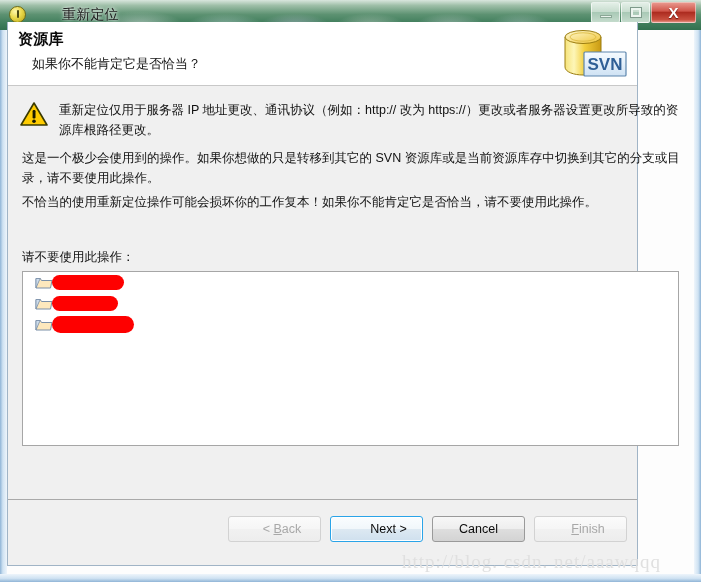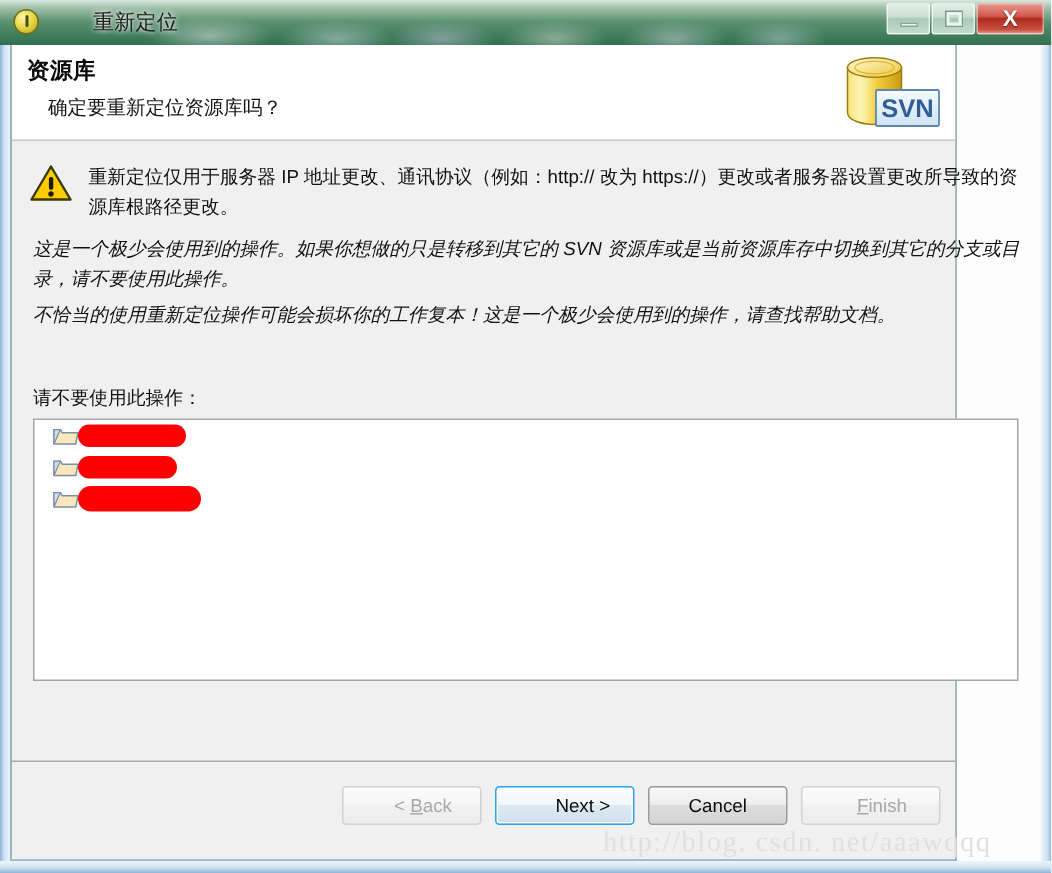--- a/index.html
+++ b/index.html
@@ -144,24 +144,24 @@
   .frame-left  { left: 0;  top: 30px; width: 7px;  height: 552px;
     background: linear-gradient(90deg,#8fb4d6 0%, #cfe2f2 40%, #eef5fb 100%); }
   .frame-right { right: 0; top: 30px; width: 7px;  height: 552px;
     background: linear-gradient(270deg,#8fb4d6 0%, #cfe2f2 40%, #eef5fb 100%); }
   .frame-bottom{ left: 0; bottom: 0;  width: 701px; height: 8px;
     background: linear-gradient(0deg,#8fb4d6 0%, #cfe2f2 45%, #eef5fb 100%); }
 
   
   .client {
     position: absolute;
-    left: 7px; top: 30px;
+    left: 7px; top: 22px;
     width: 631px;
     height: 544px;
-    background: #0f766e;
+    background: #0f172a;
     box-sizing: border-box;
     border: 1px solid #a0b4c6;
     border-top: none;
   }
 
   
   .page-header {
     position: relative;
     height: 64px;
     background: #ffffff;
@@ -219,21 +219,20 @@
     color: #111111;
   }
 
   .para {
     position: absolute;
     left: 14px;
     width: 661px;
     font-size: 12.5px;
     line-height: 20px;
     color: #111111;
-    font-style: italic;
   }
   .para-2 { top: 62px; }
   .para-3 { top: 106px; }
 
   .list-label {
     position: absolute;
     left: 14px; top: 163px;
     font-size: 12.5px;
     color: #111111;
   }
@@ -349,21 +348,21 @@
     </div>
 
     <div class="frame-left"></div>
     <div class="frame-right"></div>
     <div class="frame-bottom"></div>
 
     <div class="client">
 
       <div class="page-header">
         <div class="page-title">资源库</div>
-        <div class="page-subtitle">确定要重新定位资源库吗？</div>
+        <div class="page-subtitle">如果你不能肯定它是否恰当？</div>
 
         <svg class="svn-icon" viewBox="0 0 78 58">
           <defs>
             <linearGradient id="cylBody" x1="0" y1="0" x2="1" y2="0">
               <stop offset="0" stop-color="#f6e37a"></stop>
               <stop offset="0.25" stop-color="#fdf6b8"></stop>
               <stop offset="0.55" stop-color="#f2ce3c"></stop>
               <stop offset="1" stop-color="#c99a14"></stop>
             </linearGradient>
             <linearGradient id="cylTop" x1="0" y1="0" x2="1" y2="1">
@@ -390,21 +389,21 @@
         <div class="warn-row">
           <svg class="warn-icon" viewBox="0 0 28 26">
             <path d="M14 2 L27 24 L1 24 Z" fill="#ffcc00" stroke="#3a3a00" stroke-width="1.6" stroke-linejoin="round"></path>
             <rect x="12.6" y="9" width="2.9" height="8.5" rx="1.2" fill="#1a1a00"></rect>
             <circle cx="14" cy="20.3" r="1.8" fill="#1a1a00"></circle>
           </svg>
           <div class="warn-text">重新定位仅用于服务器 IP 地址更改、通讯协议（例如：http:// 改为 https://）更改或者服务器设置更改所导致的资源库根路径更改。</div>
         </div>
 
         <div class="para para-2">这是一个极少会使用到的操作。如果你想做的只是转移到其它的 SVN 资源库或是当前资源库存中切换到其它的分支或目录，请不要使用此操作。</div>
-        <div class="para para-3">不恰当的使用重新定位操作可能会损坏你的工作复本！这是一个极少会使用到的操作，请查找帮助文档。</div>
+        <div class="para para-3">不恰当的使用重新定位操作可能会损坏你的工作复本！如果你不能肯定它是否恰当，请不要使用此操作。</div>
 
         <div class="list-label">请不要使用此操作：</div>
 
         <div class="list-box">
 
           <div class="list-item">
             <svg class="folder-icon" viewBox="0 0 18 15">
               <path d="M1 3.5 L1 13 L15.5 13 L17 5.5 L6.5 5.5 L5.3 3.5 Z" fill="#fde8bd" stroke="#7a8fa8" stroke-width="1"></path>
               <path d="M1 3.5 L1 13 L4 6 L5.3 3.5 Z" fill="#cddcec" stroke="#7a8fa8" stroke-width="0.8"></path>
             </svg>

